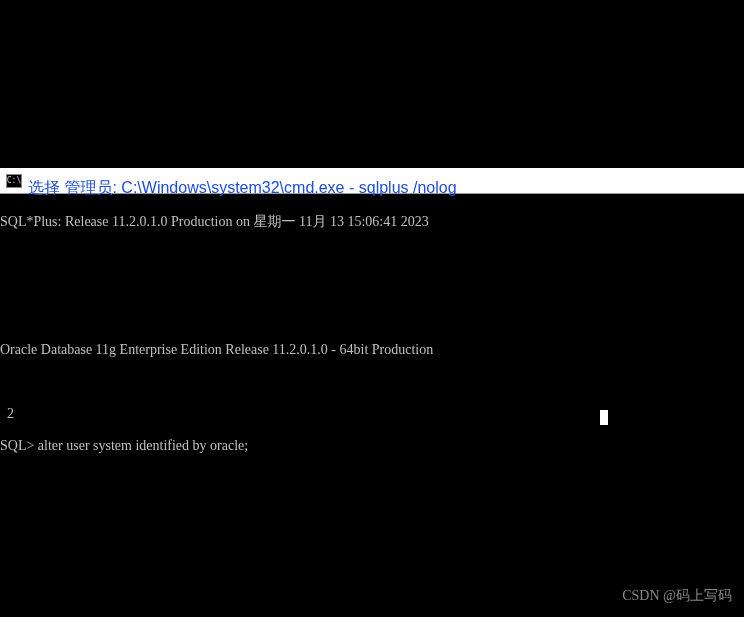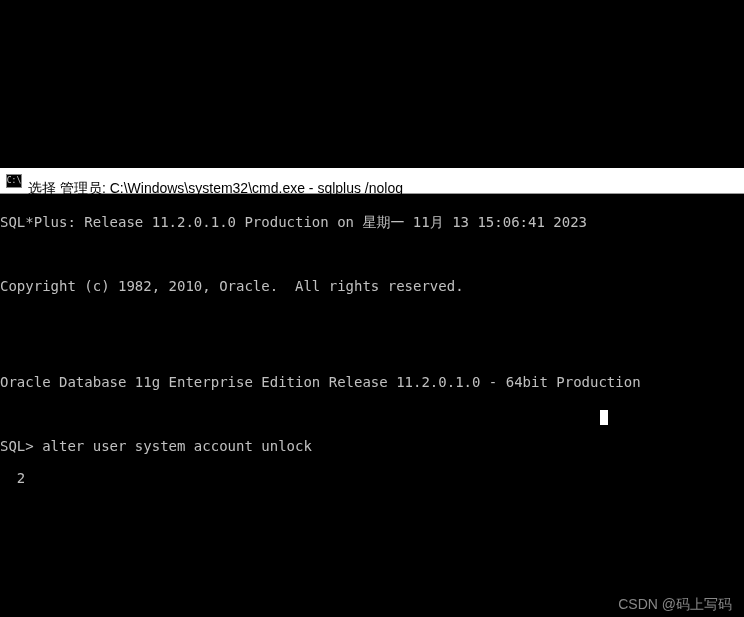--- a/index.html
+++ b/index.html
@@ -39,78 +39,78 @@
       margin-right: 6px;
       border: 1px solid #888;
     }
     .titlebar-icon-inner {
       color: #ccc;
       font-size: 8px;
       font-family: monospace;
       line-height: 1;
     }
     .titlebar-text {
-      font-size: 14px;
-      color: #000000;
+      font-size: 16px;
+      color: #1d4ed8;
       margin-top: 16px;
     }
     .terminal {
       width: 100%;
       background: #000;
       padding: 4px 0 0 0;
       font-family: "NSimSun", "SimSun", "Consolas", monospace;
       font-size: 14px;
       line-height: 16px;
       color: #c0c0c0;
       white-space: pre;
     }
     .terminal-line {
       min-height: 16px;
+      font-family: Liberation Serif, serif;
     }
     .cursor-block {
       display: inline-block;
       width: 8px;
       height: 15px;
       background: #fff;
       vertical-align: middle;
       position: absolute;
       left: 600px;
       top: 410px;
     }
     .watermark {
       position: absolute;
       right: 12px;
-      bottom: 3px;
+      bottom: 12px;
       font-size: 14px;
       color: #888;
-      font-family: Liberation Sans, sans-serif;
+      font-family: Liberation Serif, serif;
     }
   </style>
 </head>
 <body>
 
 <div class="top-black"></div>
 
 <div class="titlebar">
   <div class="titlebar-icon">
     <span class="titlebar-icon-inner">C:\</span>
   </div>
   <span class="titlebar-text">选择 管理员: C:\Windows\system32\cmd.exe - sqlplus /nolog</span>
 </div>
 
 <div class="terminal">
 <div class="terminal-line">SQL*Plus: Release 11.2.0.1.0 Production on 星期一 11月 13 15:06:41 2023</div>
 <div class="terminal-line"></div>
-<div class="terminal-line">Copyright (c) 1982, 2010, Oracle.  All rights reserved.</div>
 <div class="terminal-line"></div>
 <div class="terminal-line"></div>
 <div class="terminal-line">Oracle Database 11g Enterprise Edition Release 11.2.0.1.0 - 64bit Production</div>
 <div class="terminal-line"></div>
-<div class="terminal-line">SQL&gt; alter user system account unlock</div>
 <div class="terminal-line">  2</div>
+<div class="terminal-line">SQL&gt; alter user system identified by oracle;</div>
 <div class="terminal-line"></div>
 
 
 
 
 
 
 
 
 

